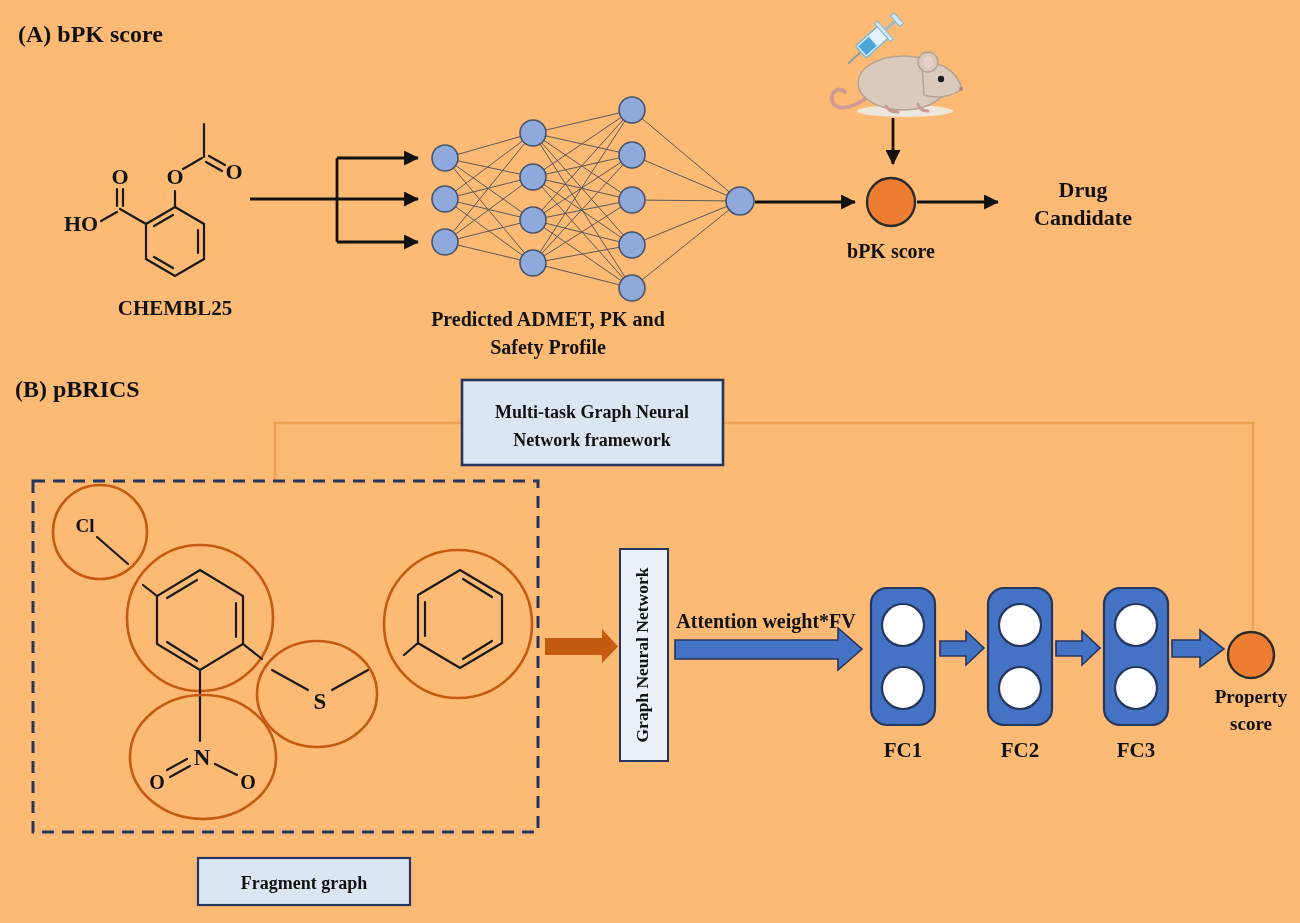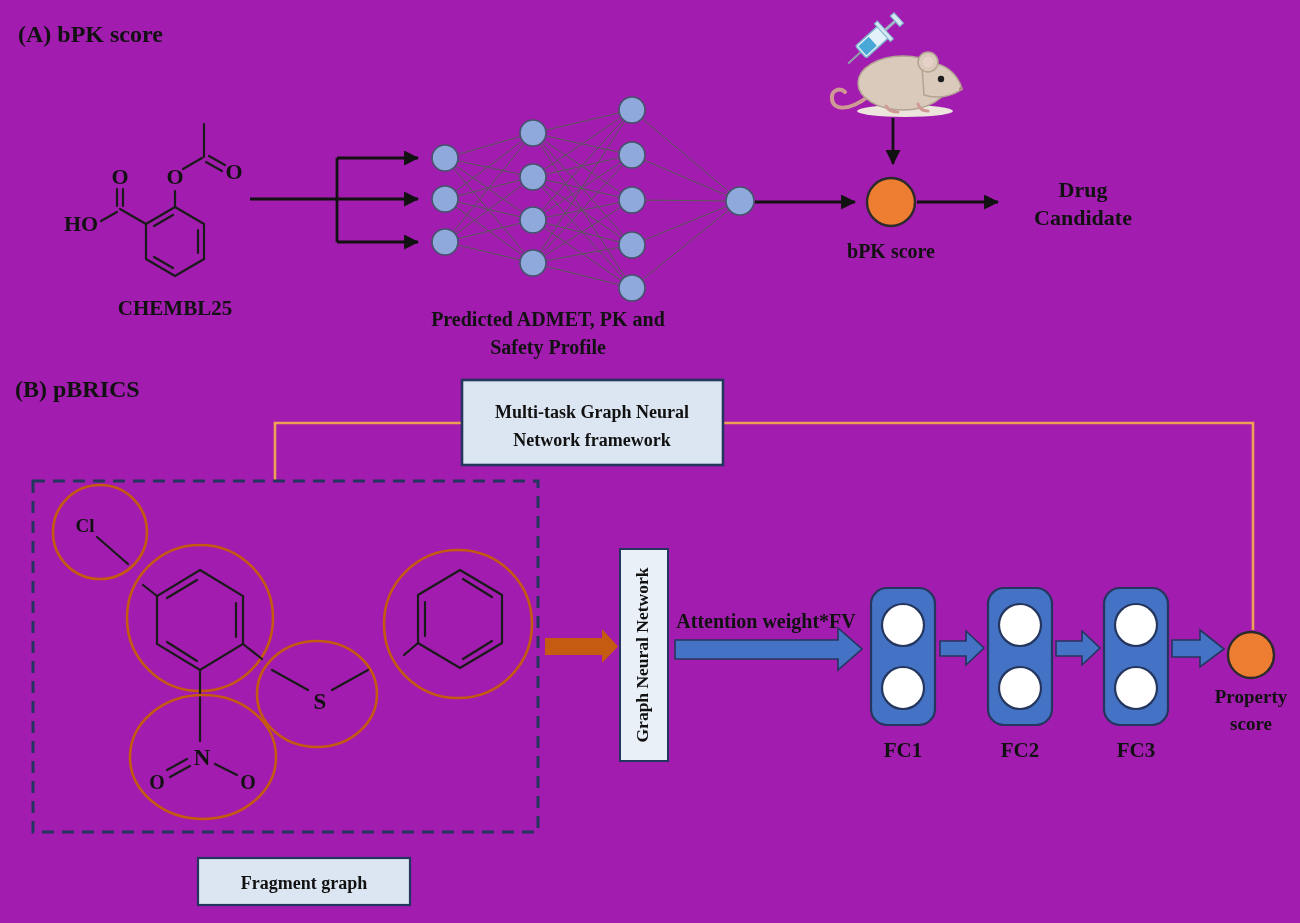--- a/index.html
+++ b/index.html
@@ -1,16 +1,16 @@
 <!DOCTYPE html>
 <html><head>
 <meta charset="utf-8">
 <style>
   html,body{margin:0;padding:0;background:#ffffff;}
-  .canvas{position:relative;width:1300px;height:923px;background:#a21caf;overflow:hidden;
+  .canvas{position:relative;width:1300px;height:923px;background:#fdba74;overflow:hidden;
           font-family:"Liberation Serif","DejaVu Serif",serif;}
   svg text{font-family:"Liberation Serif","DejaVu Serif",serif;font-weight:700;fill:#111111;}
   .bond{stroke:#1a1a1a;stroke-width:2.2;fill:none;stroke-linecap:round;}
   .arrow{stroke:#111111;stroke-width:2.8;fill:none;}
   .nn-edge{stroke:#5a5a5a;stroke-width:1;}
   .nn-node{fill:#8FA9DC;stroke:#44546A;stroke-width:1.6;}
   .frag{stroke:#C55A11;stroke-width:2.6;fill:none;}
   .bluebox{fill:#DCE6F2;stroke:#24365E;}
   .fcblock{fill:#4472C4;stroke:#24365E;stroke-width:2.2;}
   .fccirc{fill:#ffffff;stroke:#24365E;stroke-width:2.2;}

